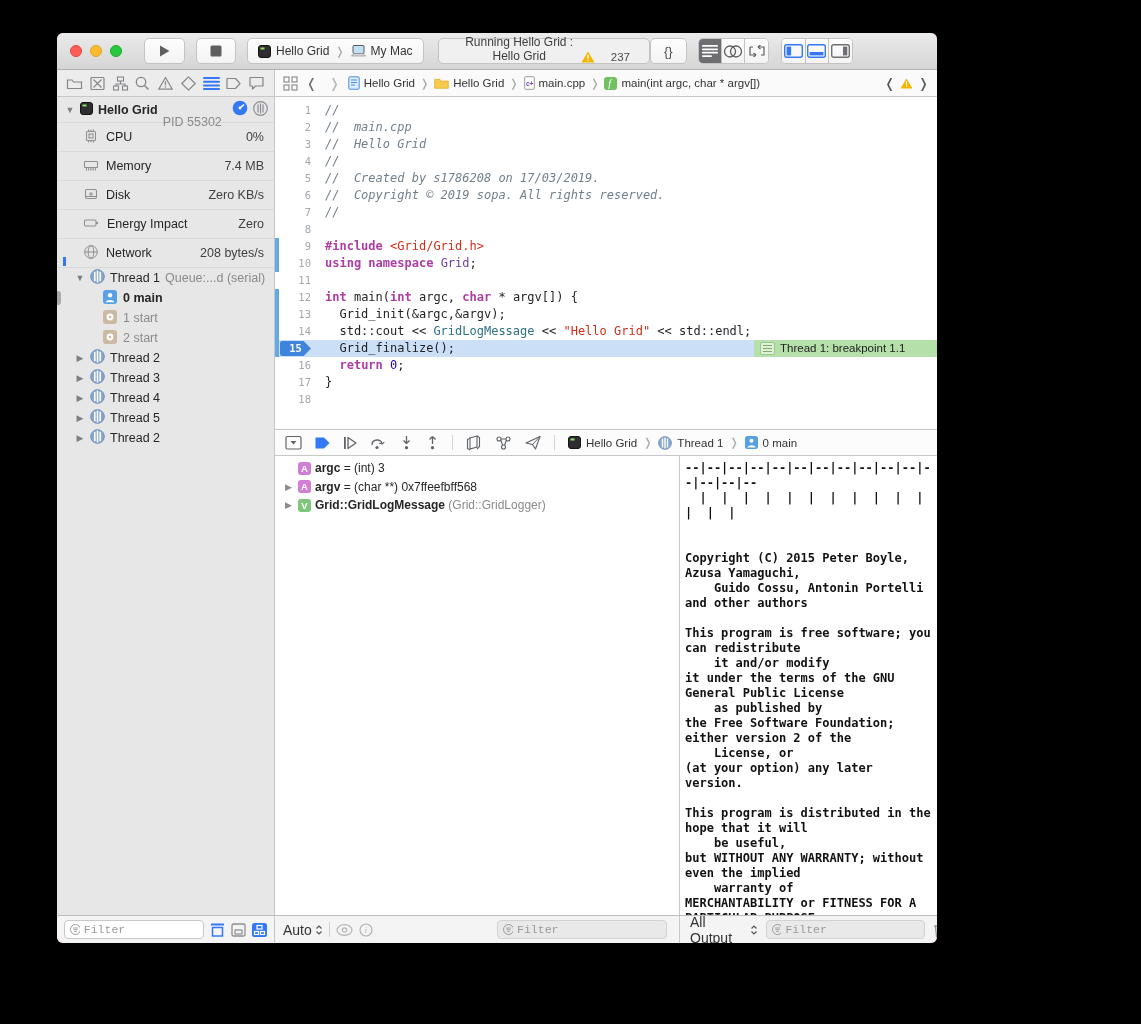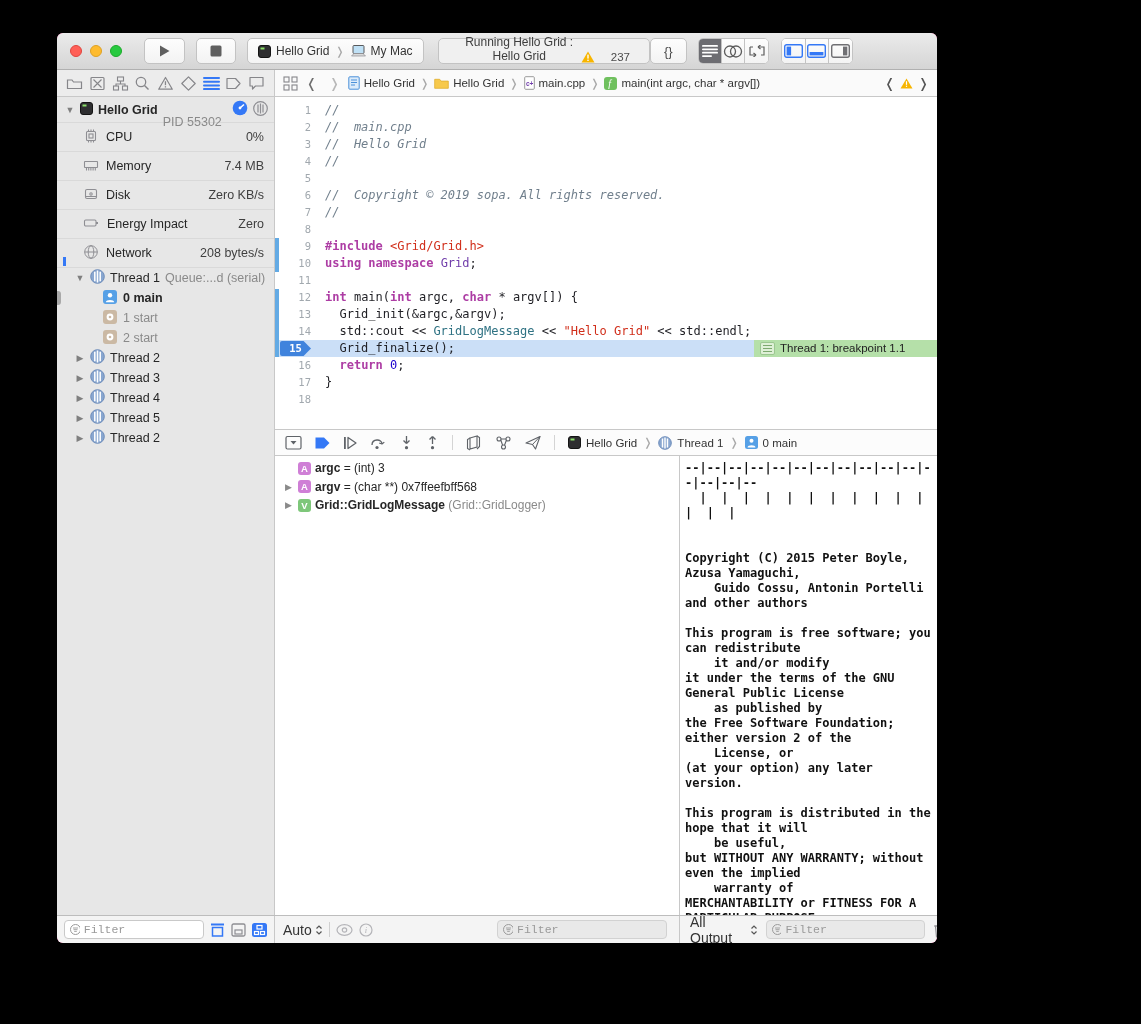--- a/index.html
+++ b/index.html
@@ -468,21 +468,21 @@
               </svg></span>
             <span>Thread 2</span>
           </div>
         </div>
       <div class="main">
         <div class="editor" id="editor">
             <div class="code-row"><div class="gutter">1</div><span class="codetext"><span class="tk-cmt">//</span></span></div>
             <div class="code-row"><div class="gutter">2</div><span class="codetext"><span class="tk-cmt">//  main.cpp</span></span></div>
             <div class="code-row"><div class="gutter">3</div><span class="codetext"><span class="tk-cmt">//  Hello Grid</span></span></div>
             <div class="code-row"><div class="gutter">4</div><span class="codetext"><span class="tk-cmt">//</span></span></div>
-            <div class="code-row"><div class="gutter">5</div></div>
+            <div class="code-row"><div class="gutter">5</div><span class="codetext"><span class="tk-cmt">//  Created by s1786208 on 17/03/2019.</span></span></div>
             <div class="code-row"><div class="gutter">6</div><span class="codetext"><span class="tk-cmt">//  Copyright © 2019 sopa. All rights reserved.</span></span></div>
             <div class="code-row"><div class="gutter">7</div><span class="codetext"><span class="tk-cmt">//</span></span></div>
             <div class="code-row"><div class="gutter">8</div><span class="codetext"></span></div>
             <div class="code-row"><div class="gutter"><span class="changebar"></span>9</div><span class="codetext"><span class="tk-kw">#include</span><span class="tk-pl"> </span><span class="tk-str">&lt;Grid/Grid.h&gt;</span></span></div>
             <div class="code-row"><div class="gutter"><span class="changebar"></span>10</div><span class="codetext"><span class="tk-kw">using</span><span class="tk-pl"> </span><span class="tk-kw">namespace</span><span class="tk-pl"> </span><span class="tk-typ">Grid</span><span class="tk-pl">;</span></span></div>
             <div class="code-row"><div class="gutter">11</div><span class="codetext"></span></div>
             <div class="code-row"><div class="gutter"><span class="changebar"></span>12</div><span class="codetext"><span class="tk-kw">int</span><span class="tk-pl"> main(</span><span class="tk-kw">int</span><span class="tk-pl"> argc, </span><span class="tk-kw">char</span><span class="tk-pl"> * argv[]) {</span></span></div>
             <div class="code-row"><div class="gutter"><span class="changebar"></span>13</div><span class="codetext"><span class="tk-pl">  Grid_init(&amp;argc,&amp;argv);</span></span></div>
             <div class="code-row"><div class="gutter"><span class="changebar"></span>14</div><span class="codetext"><span class="tk-pl">  std::cout &lt;&lt; </span><span class="tk-glb">GridLogMessage</span><span class="tk-pl"> &lt;&lt; </span><span class="tk-str">"Hello Grid"</span><span class="tk-pl"> &lt;&lt; std::endl;</span></span></div>
             <div class="code-row hl"><div class="gutter"><span class="changebar"></span><span class="bp-badge">15</span></div><span class="codetext"><span class="tk-pl">  Grid_finalize();</span></span><div class="annotation"><span class="ann-ic"><i></i><i></i><i></i></span><span>Thread 1: breakpoint 1.1</span></div></div>

